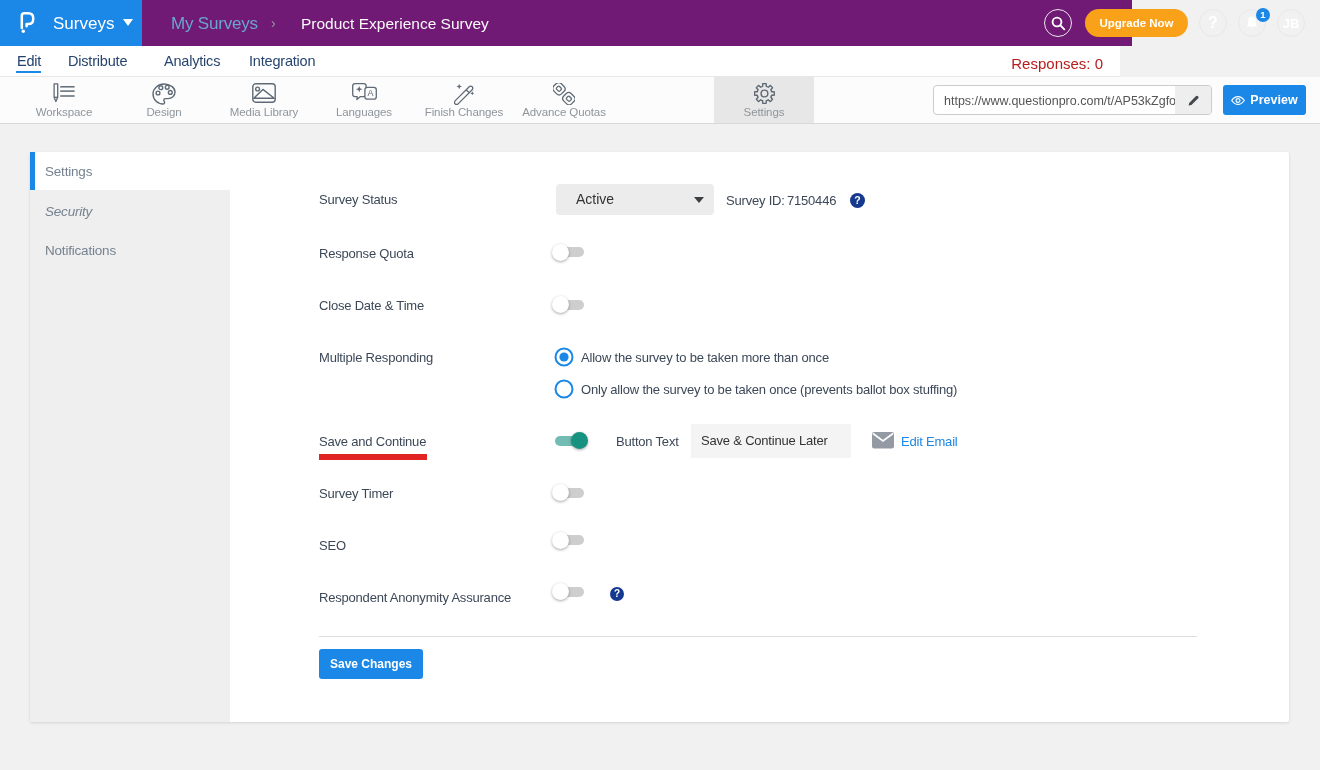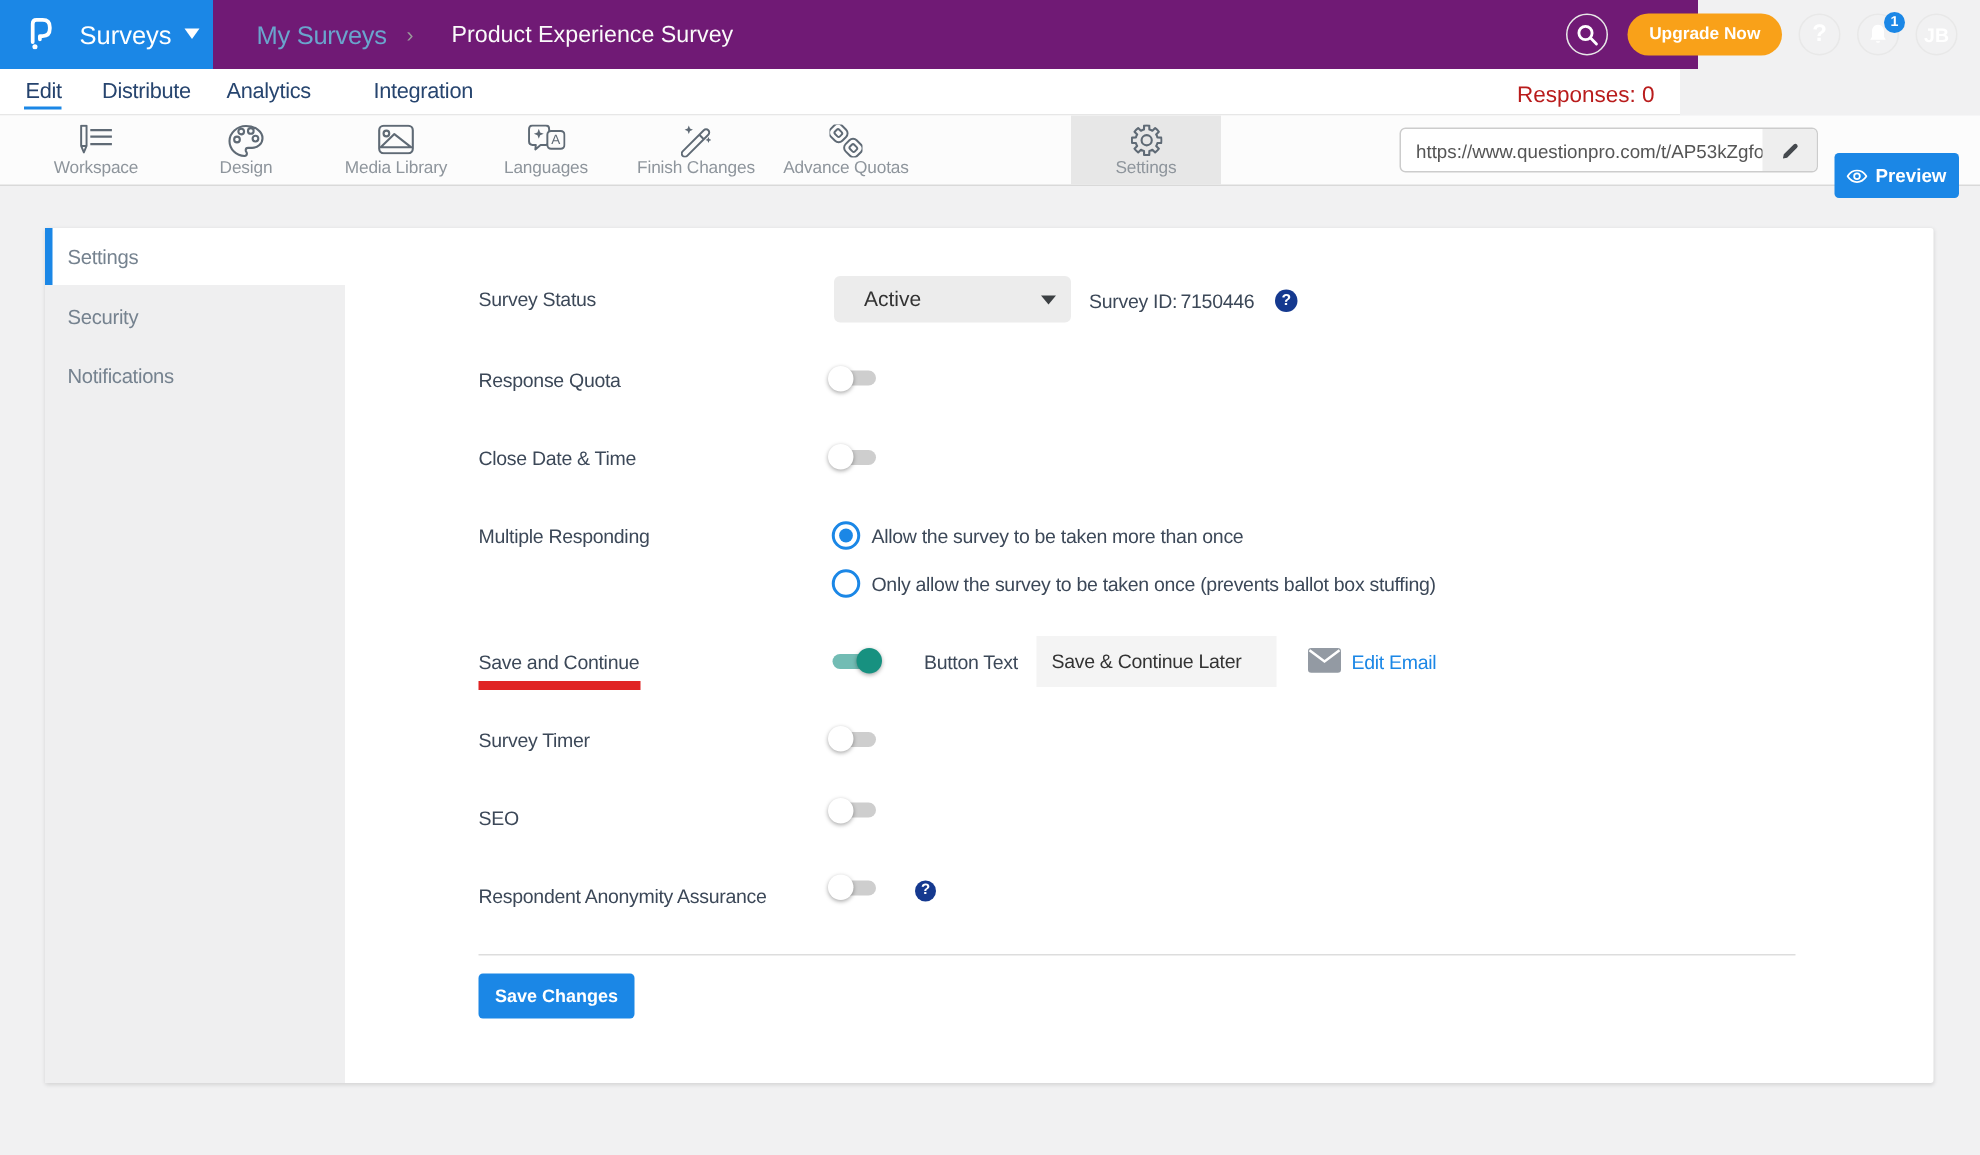--- a/index.html
+++ b/index.html
@@ -27,21 +27,21 @@
 
 
 .toolbar { position:absolute; top:77px; left:0; width:1320px; height:47px; background:#fcfcfc; border-bottom:1px solid #d9d9d9; }
 .tool { position:absolute; top:0; width:100px; height:46px; text-align:center; }
 .tool.active { background:#e7e7e7; }
 .tool svg { margin-top:6px; }
 .tool .lbl { position:absolute; top:29px; left:0; width:100%; font-size:11.5px; color:#8e959c; letter-spacing:-0.1px; }
 .urlbox { position:absolute; left:933px; top:8px; width:279px; height:30px; border:1px solid #ccc; border-radius:4px; background:#fff; }
 .urltxt { position:absolute; left:10px; top:8px; font-size:12.5px; color:#555; white-space:nowrap; overflow:hidden; width:232px; }
 .pencilbtn { position:absolute; right:0; top:0; width:36px; height:28px; background:#eeeeee; border-radius:0 3px 3px 0; display:flex; align-items:center; justify-content:center; }
-.previewbtn { position:absolute; left:1223px; top:8px; width:83px; height:30px; background:#1b87e6; border-radius:3px; color:#fff; display:flex; align-items:center; justify-content:center; font-size:12.5px; font-weight:bold;margin-top:17px; }
+.previewbtn { position:absolute; left:1223px; top:8px; width:83px; height:30px; background:#1b87e6; border-radius:3px; color:#fff; display:flex; align-items:center; justify-content:center; font-size:12.5px; font-weight:bold; }
 
 
 .card { position:absolute; left:30px; top:152px; width:1259px; height:570px; background:#fff; border-radius:2px; box-shadow:0 1px 3px rgba(0,0,0,0.12); }
 .side { position:absolute; left:0; top:38px; width:200px; height:532px; background:#efeff0; }
 .side-item { position:absolute; left:15px; font-size:13.5px; color:#75828f; letter-spacing:-0.2px; }
 .side-active { position:absolute; left:0; top:0; width:200px; height:38px; background:#fff; border-left:5px solid #1b87e6; }
 .side-active span { position:absolute; left:10px; top:12px; font-size:13.5px; color:#75828f; letter-spacing:-0.2px; }
 
 .form { position:absolute; left:0; top:0; width:1259px; }
 .flabel { position:absolute; left:289px; font-size:13px; letter-spacing:-0.2px; color:#3c4858; }
@@ -83,21 +83,21 @@
         </svg>
     </div>
     <div class="badge1">1</div>
     <div class="circ" style="left:1277px; font-weight:bold; font-size:13px;">JB</div>
   </div>
 
   <div class="tabrow">
     <div class="tab active" style="left:17px;">Edit</div>
     <div style="position:absolute; left:16px; top:25px; width:25px; height:2px; background:#1b87e6;"></div>
     <div class="tab" style="left:68px;">Distribute</div>
-    <div class="tab" style="left:151px;">Analytics</div>
+    <div class="tab" style="left:164px;">Analytics</div>
     <div class="tab" style="left:249px;">Integration</div>
     <div class="responses">Responses: 0</div>
   </div>
 
   <div class="toolbar">
     <div class="tool" style="left:114px;">
       <svg width="24" height="22" viewBox="0 0 24 22" fill="none" stroke="#5f6a75" stroke-width="1.4">
         <path d="M12 1 C6.1 1 1 5.5 1 11 C1 16.5 5.5 21 11 21 C11.9 21 12.6 20.3 12.6 19.4 C12.6 19 12.4 18.6 12.2 18.3 C11.9 18 11.8 17.6 11.8 17.2 C11.8 16.3 12.5 15.6 13.4 15.6 L16 15.6 C19.9 15.6 23 12.7 23 9.1 C23 4.6 18.1 1 12 1 Z" stroke-linejoin="round"></path>
         <circle cx="6" cy="10" r="1.9"></circle>
         <circle cx="8.8" cy="4.7" r="1.9"></circle>
@@ -174,21 +174,21 @@
       <svg width="14" height="9" viewBox="0 0 14 9" style="margin-right:5px;">
           <path d="M0.7 4.5 C2.8 1.4 5 0.6 7 0.6 C9 0.6 11.2 1.4 13.3 4.5 C11.2 7.6 9 8.4 7 8.4 C5 8.4 2.8 7.6 0.7 4.5 Z" fill="none" stroke="#fff" stroke-width="1.2"></path>
           <circle cx="7" cy="4.5" r="1.9" fill="none" stroke="#fff" stroke-width="1.2"></circle>
         </svg>
       <span>Preview</span>
     </div>
   </div>
 
   <div class="card">
     <div class="side">
-      <div class="side-item" style="top:14px;">Security</div>
+      <div class="side-item" style="top:14px;font-style:italic;">Security</div>
       <div class="side-item" style="top:53px;">Notifications</div>
     </div>
     <div class="side-active">
         <span>Settings</span>
       </div>
 
     <div class="form">
       <div class="flabel" style="top:40px;">Survey Status</div>
       <div class="abs" style="left:526px; top:32px; width:158px; height:31px; background:#ececec; border-radius:4px;">
         <span class="abs" style="left:20px; top:7px; font-size:14px; color:#333;">Active</span>

